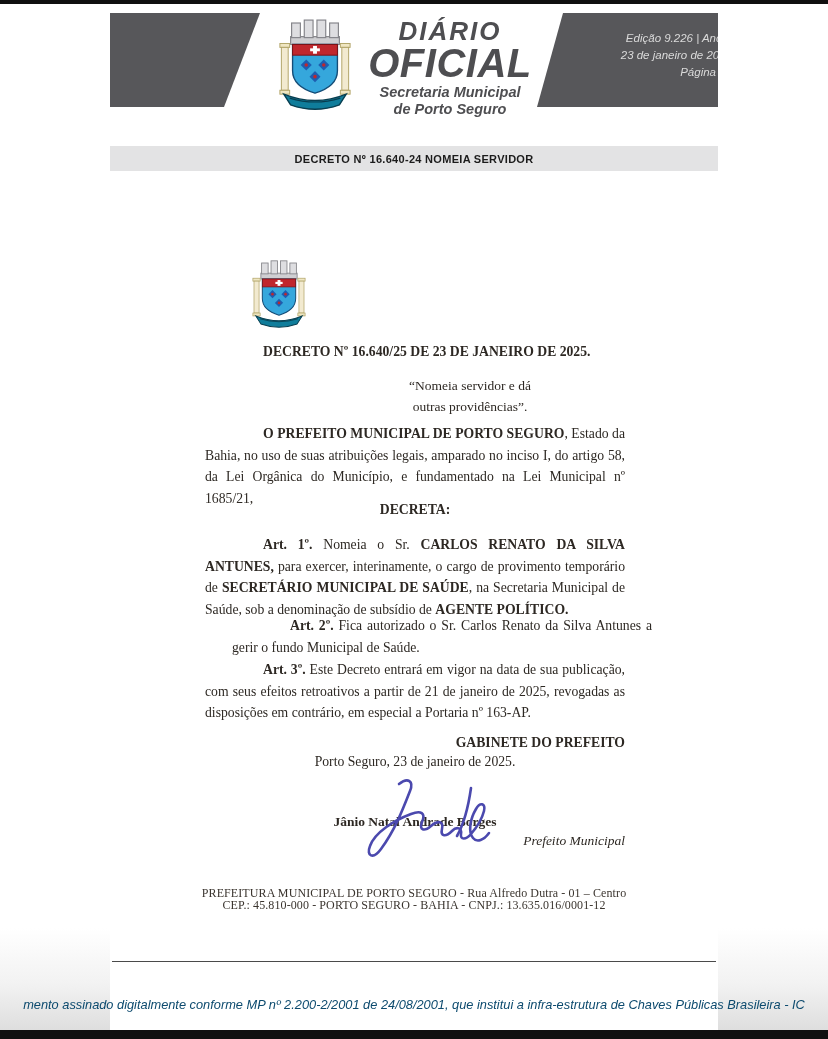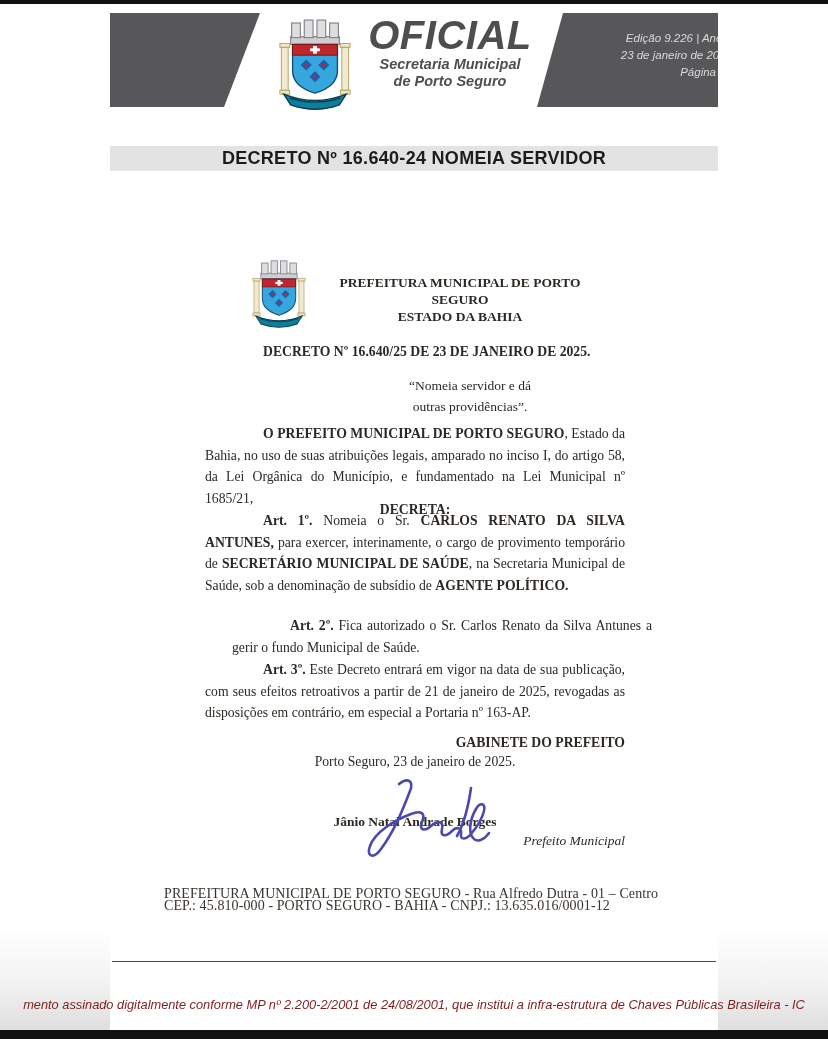--- a/index.html
+++ b/index.html
@@ -27,58 +27,58 @@
   .mast-title{position:absolute;left:250px;top:4px;width:180px;text-align:center;
     font-family:"Liberation Sans", sans-serif;font-style:italic;color:#4e4e51;}
   .mast-title .t1{font-size:26px;font-weight:600;letter-spacing:2px;line-height:28px;}
   .mast-title .t2{font-size:40px;font-weight:800;letter-spacing:0.5px;line-height:36px;}
   .mast-title .t3{font-size:14.5px;font-weight:600;line-height:17px;margin-top:3px;}
   .mast-title .t4{font-size:14.5px;font-weight:600;line-height:17px;}
 
   
   .banner{position:absolute;left:0;top:142px;width:608px;height:25px;background:#e3e3e4;
     display:flex;align-items:center;justify-content:center;
-    font-family:"Liberation Sans", sans-serif;font-weight:700;font-size:18px;color:#1c1c1c;letter-spacing:0.3px;}
+    font-family:"Liberation Sans", sans-serif;font-weight:700;font-size:11px;color:#1c1c1c;letter-spacing:0.3px;}
 
   
   .crest-small{position:absolute;left:140px;top:250px;width:58px;height:76px;}
   .letterhead{position:absolute;left:200px;top:270px;width:300px;text-align:center;
     font-weight:700;font-size:13.5px;line-height:17px;color:#2d2823;}
 
   
   .doc{color:#2d2823;font-size:13.7px;}
   .heading{position:absolute;left:95px;top:340px;width:420px;font-weight:700;font-size:13.7px;text-indent:58px;}
   .epigraph{position:absolute;left:270px;top:371px;width:180px;text-align:center;line-height:21px;font-size:13.5px;}
   .para{position:absolute;left:95px;width:420px;margin:0;text-align:justify;text-indent:58px;line-height:21.5px;}
   .preamble{top:419px;}
   .decreta{position:absolute;left:95px;top:498px;width:420px;text-align:center;font-weight:700;}
-  .art1{top:506px;}
+  .art1{top:530px;}
   .art2{top:611px;margin-left:27px;}
   .art3{top:655px;}
   .b{font-weight:700;}
 
   .closing1{position:absolute;left:95px;top:731px;width:420px;text-align:right;font-weight:700;}
   .closing2{position:absolute;left:95px;top:750px;width:420px;text-align:center;}
 
   .sig-svg{position:absolute;left:243px;top:770px;width:175px;height:88px;z-index:2;}
   .sig-name{position:absolute;left:95px;top:810px;width:420px;text-align:center;font-weight:700;font-size:13.5px;}
   .sig-role{position:absolute;left:95px;top:829px;width:420px;text-align:right;font-style:italic;font-size:13.5px;}
 
-  .address{position:absolute;left:54px;top:884px;width:500px;text-align:left;
-    font-size:14px;line-height:11.5px;color:#3a342e;letter-spacing:0.1px;}
+  .address{position:absolute;left:54px;top:884px;width:500px;text-align:center;
+    font-size:12px;line-height:11.5px;color:#3a342e;letter-spacing:0.1px;}
 
   .rule{position:absolute;left:2px;top:957px;width:604px;border-top:1.5px solid #4a4a4a;}
   .cert{position:absolute;left:0;top:961px;width:608px;text-align:center;
     font-family:"Liberation Sans", sans-serif;font-style:italic;color:#3a3a3a;}
   .cert .c1{font-size:10.5px;line-height:16px;}
   .cert .c2{font-size:9.8px;line-height:15px;}
 
   .disclaimer{position:absolute;left:0;top:997px;width:828px;height:18px;overflow:hidden;
     text-align:center;white-space:nowrap;z-index:3;
-    font-family:"Liberation Sans", sans-serif;font-style:italic;font-size:12.8px;color:#7f1d1d;}
+    font-family:"Liberation Sans", sans-serif;font-style:italic;font-size:12.8px;color:#0c4a6e;}
 </style>
 </head>
 <body>
 
 <div class="stage">
 
   <div class="bottom-shade"></div>
 
   <svg width="0" height="0" style="position:absolute" aria-hidden="true">
     <defs>
@@ -122,37 +122,34 @@
         <div class="edition">
           <div>Edição 9.226 | Ano 7</div>
           <div>23 de janeiro de 2025</div>
           <div>Página 12</div>
         </div>
       </div>
       <svg class="crest-header" viewBox="0 0 80 94">
         <use href="#crest"></use>
       </svg>
       <div class="mast-title">
+        <div class="t1">DIÁRIO</div>
         <div class="t2">OFICIAL</div>
         <div class="t3">Secretaria Municipal</div>
         <div class="t4">de Porto Seguro</div>
       </div>
     </div>
 
     <div class="banner">
       <span>DECRETO Nº 16.640-24 NOMEIA SERVIDOR</span>
     </div>
 
     <svg class="crest-small" viewBox="0 0 80 94">
       <use href="#crest"></use>
     </svg>
-    <div class="letterhead">
-      <div>PREFEITURA MUNICIPAL DE PORTO SEGURO</div>
-      <div>ESTADO DA BAHIA</div>
-    </div>
 
     <div class="doc">
       <div class="heading">DECRETO Nº 16.640/25 DE 23 DE JANEIRO DE 2025.</div>
 
       <div class="epigraph">
         <div>“Nomeia servidor e dá</div>
         <div>outras providências”.</div>
       </div>
 
       <p class="para preamble"><span class="b">O PREFEITO MUNICIPAL DE PORTO SEGURO</span><span>, Estado da Bahia, no uso de suas atribuições legais, amparado no inciso I, do artigo 58, da Lei Orgânica do Município, e fundamentado na Lei Municipal nº 1685/21,</span></p>

